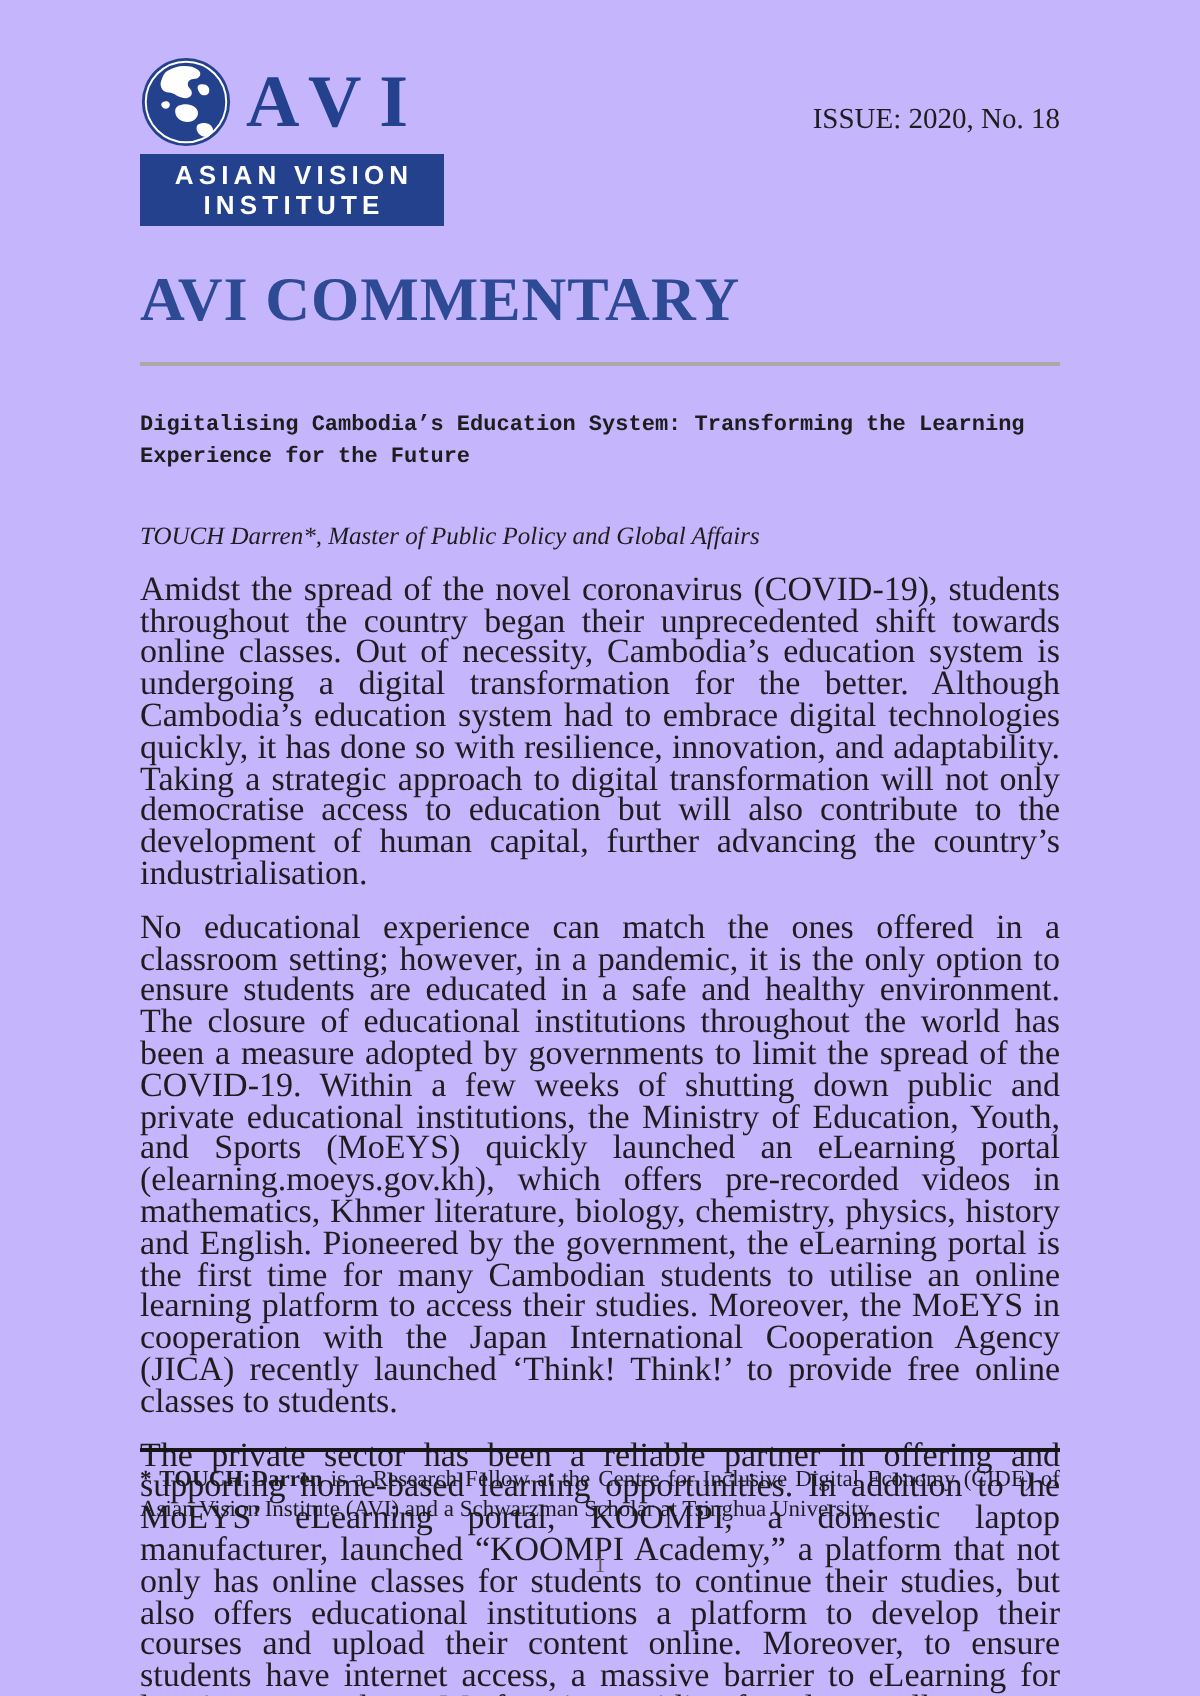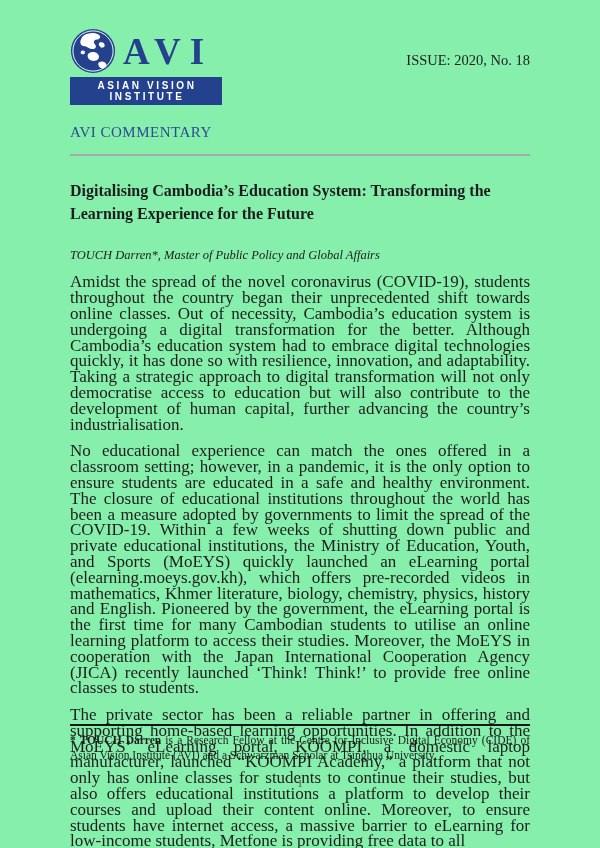--- a/index.html
+++ b/index.html
@@ -6,60 +6,60 @@
     --brand-navy:#24418d;
     --heading-blue:#2e4a94;
     --body-ink:#1d1d1d;
     --rule-gray:#a9a9a9;
   }
   *{box-sizing:border-box;margin:0;padding:0;}
   html,body{background:#ffffff;}
   .page{
     position:relative;
     width:600px;height:848px;
-    background:#86efac;
+    background:#c4b5fd;
     font-family:"Liberation Serif", serif;
     color:var(--body-ink);
     overflow:hidden;
     margin:0 auto;
   }
   .content{padding:28px 70px 0 70px;}
 
   
   .masthead{display:flex;justify-content:space-between;align-items:flex-start;}
   .logo{width:152px;}
   .logo-top{display:flex;align-items:center;gap:5px;}
   .globe{width:46px;height:46px;flex:0 0 auto;}
   .avi-acronym{
     font-size:37px;font-weight:bold;color:var(--brand-navy);
     letter-spacing:9px;line-height:1;padding-left:2px;
   }
   .logo-banner{
     margin-top:3px;background:var(--brand-navy);color:#fff;
     font-family:"Liberation Sans", sans-serif;
-    font-size:10px;font-weight:bold;letter-spacing:2.6px;
+    font-size:13px;font-weight:bold;letter-spacing:2.6px;
     text-align:center;padding:3px 0 3px 2px;
   }
   .issue{
     font-size:14.5px;font-weight:normal;margin-top:24px;white-space:nowrap;
   }
 
   
   .pub-title{
     margin-top:19px;
     color:var(--heading-blue);
-    font-size:15px;font-weight:normal;letter-spacing:0.5px;
+    font-size:31px;font-weight:bold;letter-spacing:0.5px;
   }
   .dateline{margin-top:6px;font-size:12.5px;font-weight:bold;}
   .dateline sup{font-size:8px;}
   .rule-gray{border:none;border-top:2px solid var(--rule-gray);margin-top:13px;}
 
   
   .article-title{
-    margin-top:23px;font-size:16px;font-weight:bold;line-height:1.45;
+    margin-top:23px;font-size:11px;font-weight:bold;line-height:1.45;font-family:Liberation Mono, monospace;
   }
   .byline{margin-top:23px;font-size:12.5px;font-style:italic;}
   .body-para{
     margin-top:11px;font-size:17px;line-height:15.8px;
     text-align:justify;
   }
 
   
   .footnote-block{
     position:absolute;left:70px;right:70px;top:724px;

